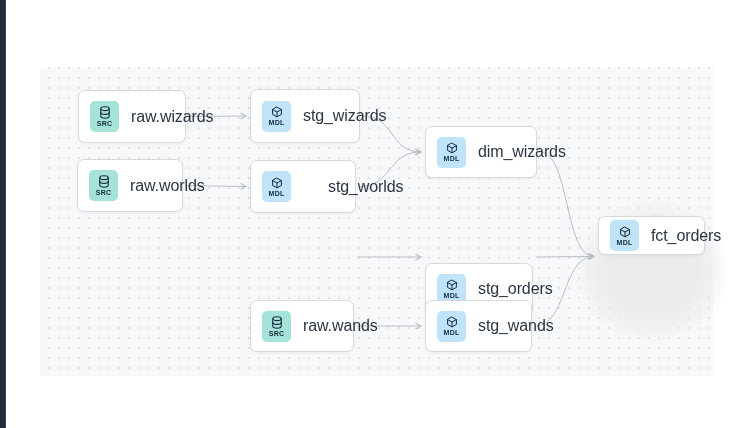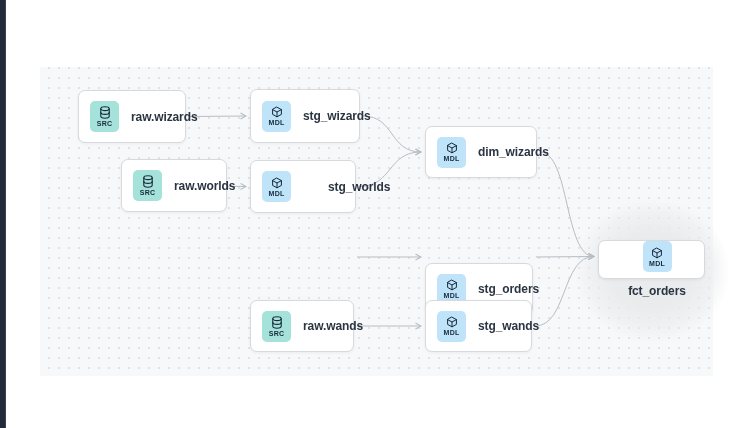--- a/index.html
+++ b/index.html
@@ -13,21 +13,21 @@
   #edge-layer{position:absolute;left:0;top:0;width:742px;height:428px;z-index:2;pointer-events:none;}
   .glow{position:absolute;z-index:1;border-radius:50%;
         background:radial-gradient(closest-side,#e9ebed 40%,rgba(233,235,237,.55) 62%,rgba(233,235,237,0) 78%);}
   .dag-node{position:absolute;z-index:3;background:#ffffff;border:1px solid #d6dade;border-radius:7px;
             box-shadow:0 1px 3px rgba(25,35,45,.06);display:flex;align-items:center;
             padding-left:11px;box-sizing:border-box;gap:12px;cursor:pointer;}
   .badge{width:29px;height:31px;border-radius:5px;display:flex;flex-direction:column;
          align-items:center;justify-content:center;gap:1px;flex:0 0 auto;}
   .badge svg{display:block;}
   .badge-label{font-size:7px;font-weight:700;color:#17293b;letter-spacing:.2px;line-height:1;}
-  .node-label{font-size:12px;font-weight:700;color:#2b3542;letter-spacing:-.1px;white-space:nowrap;}
+  .node-label{font-size:16px;font-weight:400;color:#2b3542;letter-spacing:-.1px;white-space:nowrap;}
 </style>
 </head>
 <body>
 
 <div id="page">
   <div id="left-rail"></div>
   <div id="dag-canvas"></div>
   <svg id="edge-layer" xmlns="http://www.w3.org/2000/svg">
     <defs>
       <marker id="arrowhead" viewBox="0 0 8 8" markerWidth="8" markerHeight="8" refX="7" refY="4" orient="auto" markerUnits="userSpaceOnUse">
@@ -61,21 +61,21 @@
     <span class="badge" style="background: rgb(191, 228, 249);">
 
       <svg width="12" height="12" viewBox="0 0 12 12" fill="none" stroke="#17293b" stroke-width="1" stroke-linejoin="round" stroke-linecap="round">
         <path d="M6,1.2 L10.4,3.6 V8.4 L6,10.8 L1.6,8.4 V3.6 Z"></path>
         <path d="M1.6,3.6 L6,6 L10.4,3.6 M6,6 V10.8"></path>
       </svg>
       <span class="badge-label">MDL</span>
     </span>
     <span class="node-label">stg_wizards</span>
   </div>
-    <div class="dag-node" style="left: 77px; top: 159px; width: 106px; height: 53px; margin-left: 44px;">
+    <div class="dag-node" style="left: 77px; top: 159px; width: 106px; height: 53px;">
     <span class="badge" style="background: rgb(165, 226, 217);">
       <svg width="12" height="13" viewBox="0 0 12 13" fill="none" stroke="#17293b" stroke-width="1.1" stroke-linecap="round">
         <ellipse cx="6" cy="2.7" rx="4.2" ry="1.9"></ellipse>
         <path d="M1.8,2.7 V10.3 C1.8,11.35 3.7,12.2 6,12.2 C8.3,12.2 10.2,11.35 10.2,10.3 V2.7"></path>
         <path d="M1.8,6.5 C1.8,7.55 3.7,8.4 6,8.4 C8.3,8.4 10.2,7.55 10.2,6.5"></path>
       </svg>
 
       <span class="badge-label">SRC</span>
     </span>
     <span class="node-label">raw.worlds</span>
@@ -129,21 +129,21 @@
       <svg width="12" height="13" viewBox="0 0 12 13" fill="none" stroke="#17293b" stroke-width="1.1" stroke-linecap="round">
         <ellipse cx="6" cy="2.7" rx="4.2" ry="1.9"></ellipse>
         <path d="M1.8,2.7 V10.3 C1.8,11.35 3.7,12.2 6,12.2 C8.3,12.2 10.2,11.35 10.2,10.3 V2.7"></path>
         <path d="M1.8,6.5 C1.8,7.55 3.7,8.4 6,8.4 C8.3,8.4 10.2,7.55 10.2,6.5"></path>
       </svg>
 
       <span class="badge-label">SRC</span>
     </span>
     <span class="node-label">raw.wands</span>
   </div>
-    <div class="dag-node" style="left: 598px; top: 240px; width: 107px; height: 39px; flex-direction: column;">
+    <div class="dag-node" style="left: 598px; top: 216px; width: 107px; height: 39px;">
     <span class="badge" style="background: rgb(191, 228, 249);">
 
       <svg width="12" height="12" viewBox="0 0 12 12" fill="none" stroke="#17293b" stroke-width="1" stroke-linejoin="round" stroke-linecap="round">
         <path d="M6,1.2 L10.4,3.6 V8.4 L6,10.8 L1.6,8.4 V3.6 Z"></path>
         <path d="M1.6,3.6 L6,6 L10.4,3.6 M6,6 V10.8"></path>
       </svg>
       <span class="badge-label">MDL</span>
     </span>
     <span class="node-label">fct_orders</span>
   </div>

